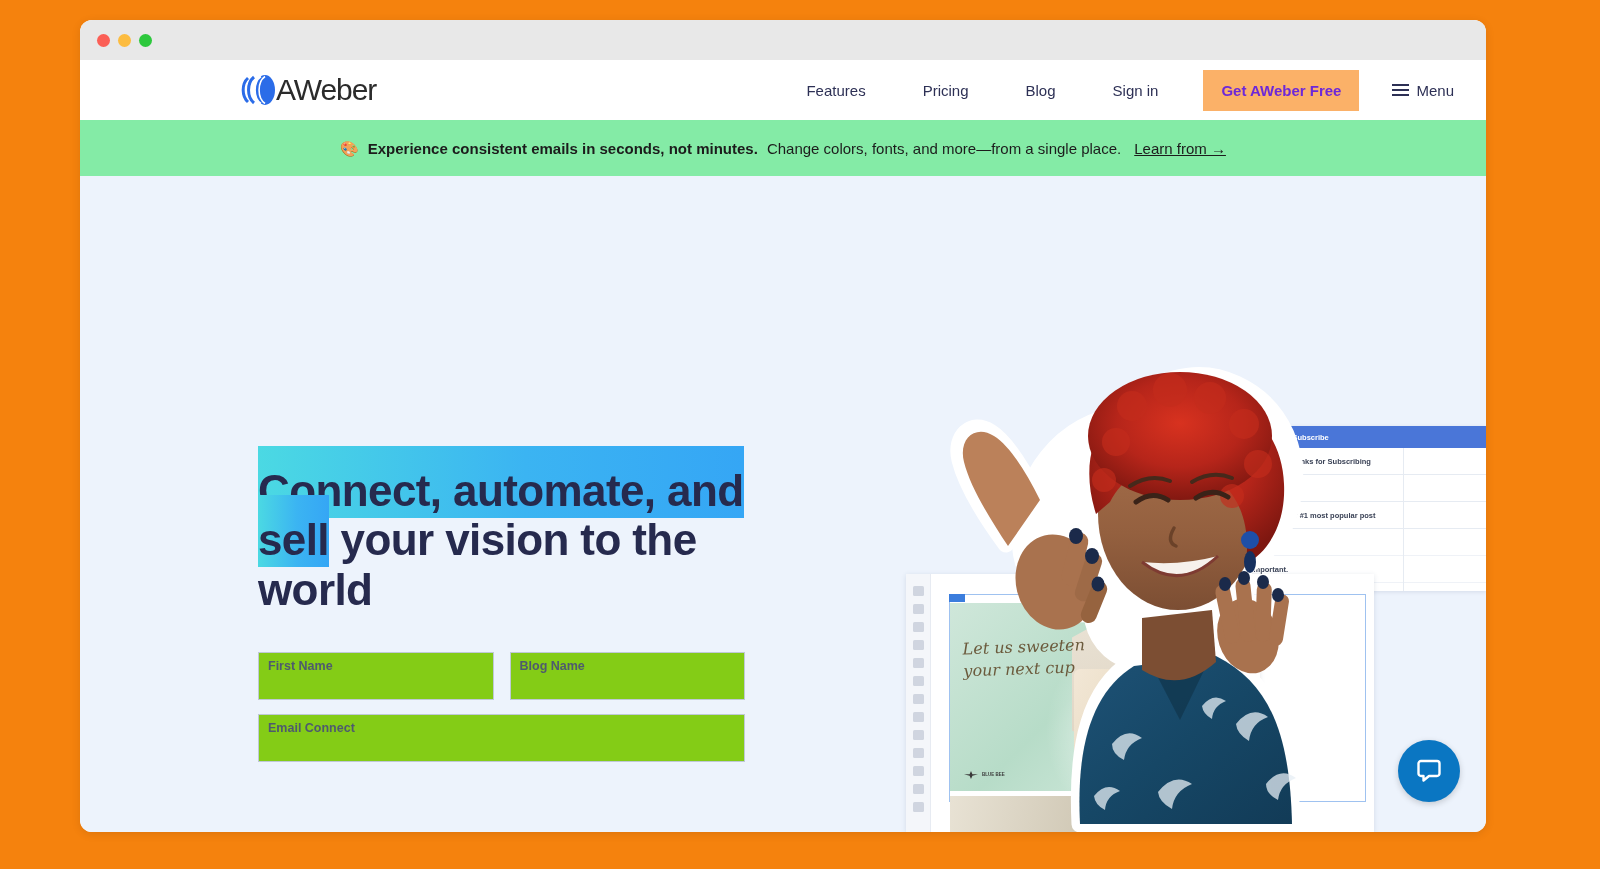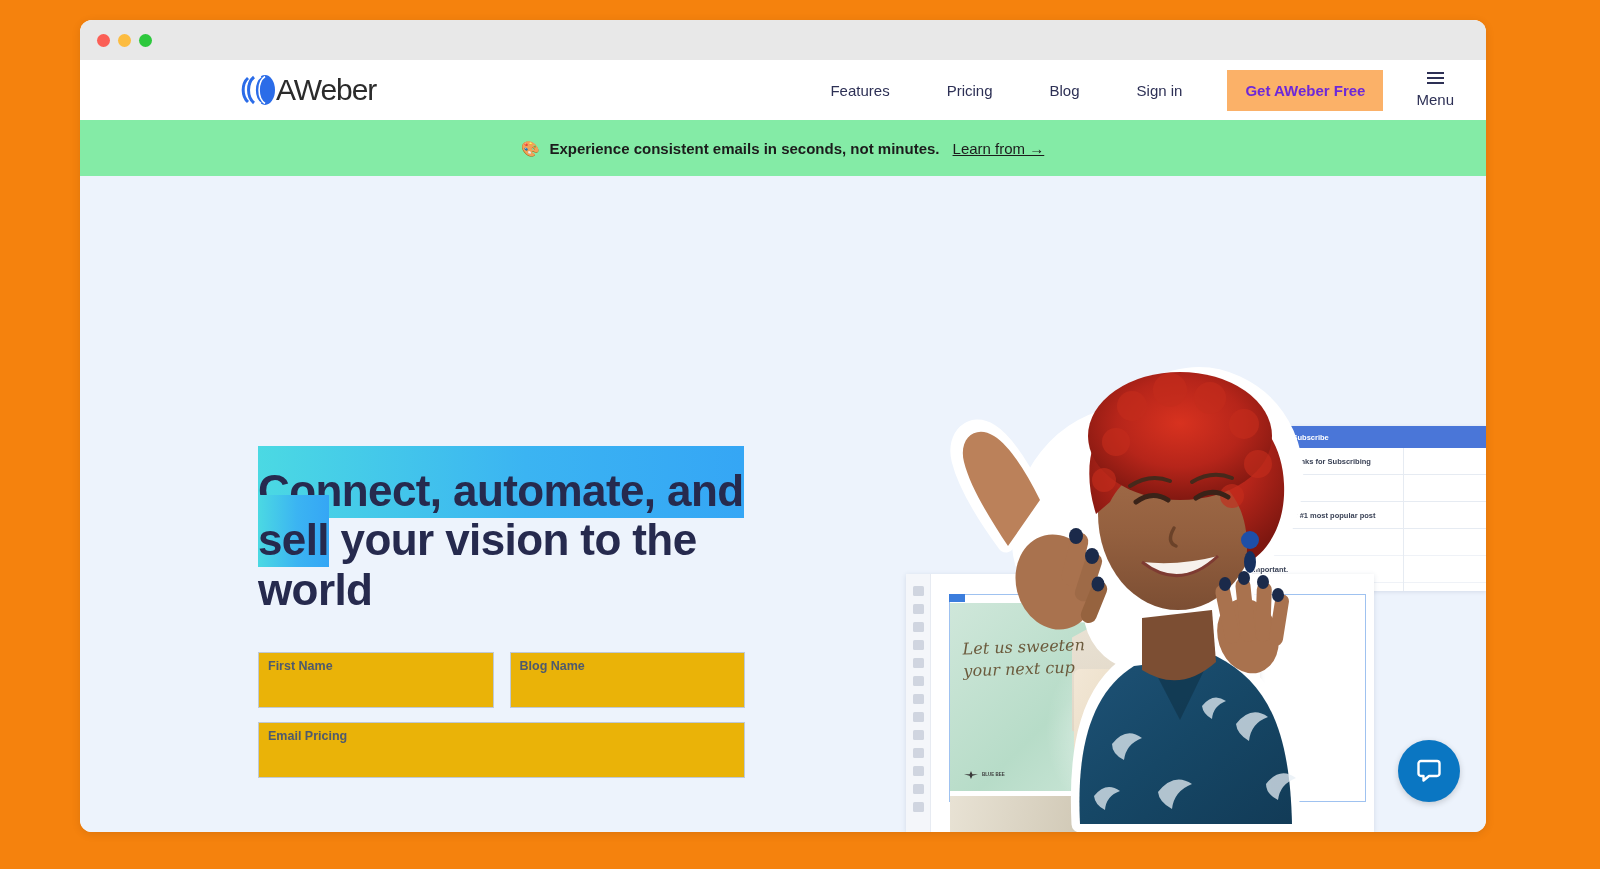--- a/index.html
+++ b/index.html
@@ -58,21 +58,21 @@
     padding: 8px 22px; text-decoration: none; white-space: nowrap;
   }
   .nav-cta {
     background: #FBB168; color: #6d28d9;
     font-size: 15px; font-weight: bold;
     padding: 12px 18px; margin-left: 10px; white-space: nowrap;
     border: none; font-family: inherit; cursor: pointer;
   }
   .nav-menu {
     display: flex; align-items: center; gap: 7px;
-    padding: 8px 10px 8px 20px; cursor: pointer; flex-direction: column;
+    padding: 8px 10px 8px 20px; cursor: pointer;
   }
   .hamburger { display: flex; flex-direction: column; gap: 3px; }
   .hamburger span { display: block; width: 17px; height: 2px; background: #2D3055; }
   .nav-menu-label { font-size: 15px; color: #2D3055; }
 
   
   .announce {
     background: #84EBA6;
     height: 56px;
     display: flex; align-items: center; justify-content: center;
@@ -118,23 +118,23 @@
     color: #4E5A6E;
     max-width: 480px;
   }
   .form {
     margin-top: 38px;
     width: 487px;
   }
   .form-row { display: flex; gap: 16px; }
   .field {
     position: relative;
-    background: #eab308;
+    background: #84cc16;
     border: 1px solid #BFC9D6;
-    height: 56px;
+    height: 48px;
     flex: 1;
   }
   .field.full { width: 100%; margin-top: 14px; }
   .field-label {
     position: absolute; left: 9px; top: 6px;
     font-size: 12.5px; font-weight: bold;
     color: #4E5A6E;
     pointer-events: none;
   }
   .field input {
@@ -364,20 +364,21 @@
             <span></span>
         </span>
         <span class="nav-menu-label">Menu</span>
       </div>
     </div>
   </nav>
 
   <div class="announce">
     <span class="announce-icon">🎨</span>
     <span class="announce-strong">Experience consistent emails in seconds, not minutes.</span>
+    <span class="announce-rest">Change colors, fonts, and more—from a single place.</span>
     <a class="announce-link" href="#">Learn from →</a>
   </div>
 
   <section class="hero">
 
     <div class="hero-left">
       <h1 class="headline">
         <span class="hl-mark">Connect, automate, and sell</span><span> your vision to the world</span>
       </h1>
 
@@ -387,21 +388,21 @@
           <div class="field">
             <span class="field-label">First Name</span>
             <input type="text" value="" style="">
           </div>
           <div class="field">
             <span class="field-label">Blog Name</span>
             <input type="text" value="" style="">
           </div>
         </div>
         <div class="field full">
-          <span class="field-label">Email Pricing</span>
+          <span class="field-label">Email Connect</span>
           <input type="email" value="" style="">
         </div>
 
       </form>
     </div>
 
     <div class="hero-art">
 
       <div class="flow-panel">
         <div class="flow-head">aign: On Subscribe</div>

